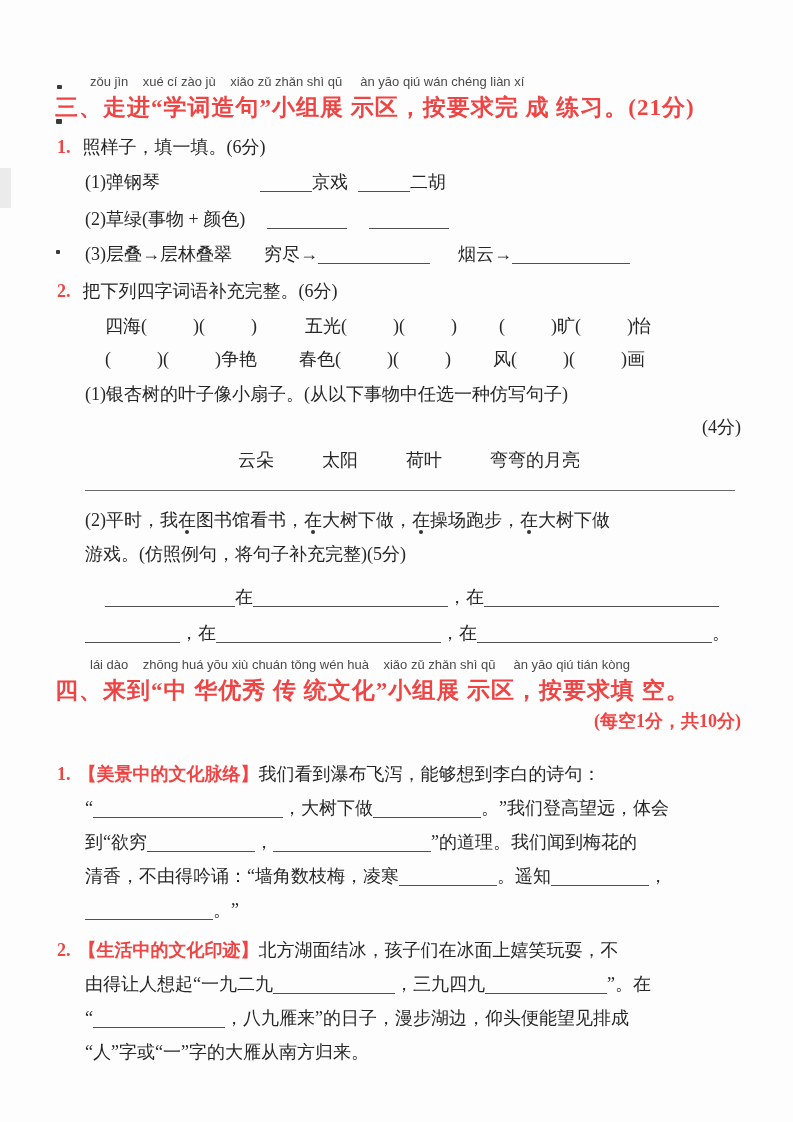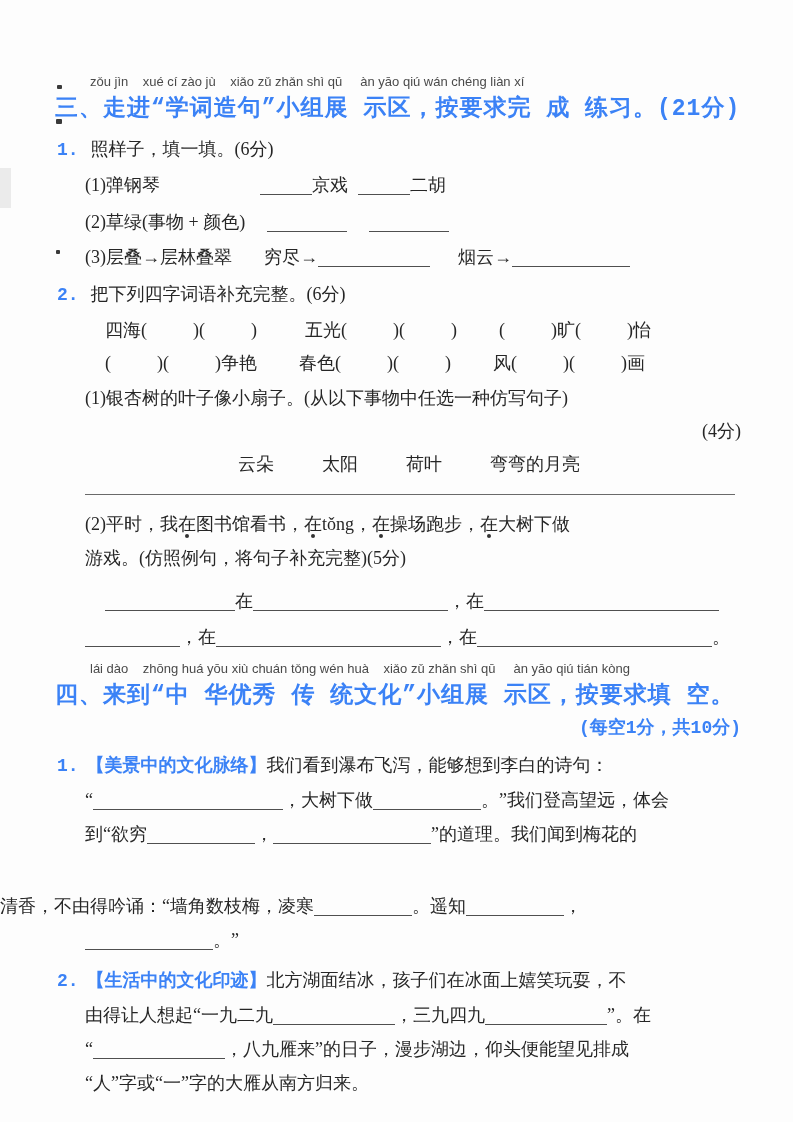--- a/index.html
+++ b/index.html
@@ -16,22 +16,22 @@
   .heading {
     font-family:"Liberation Sans","DejaVu Sans",sans-serif;
     font-weight:700; font-size:23px; line-height:31px; letter-spacing:1px;
     white-space:nowrap; color:#1d1d1d;
   }
   .body { font-size:18px; line-height:33px; white-space:nowrap; }
   .tall { line-height:36px; }
   .q4   { line-height:34px; }
   .right { text-align:right; padding-right:52px; }
   .bold {
-    font-family:Liberation Mono, monospace;
-    font-weight:700; color:#3b82f6;
+    font-family:Liberation Serif, serif;
+    font-weight:700; color:#ef4444;
   }
   .blank { display:inline-block; height:14px; border-bottom:1.5px solid #4f4f4f; position:relative; top:4px; }
   .gap   { display:inline-block; height:1px; }
   .em { position:relative; }
   .em::after {
     content:""; position:absolute; left:50%; bottom:-4px;
     width:4px; height:4px; margin-left:-2px; border-radius:50%; background:#333;
   }
   .rule { height:0; border-bottom:1.5px solid #6a6a6a; }
   .footer {
@@ -62,33 +62,33 @@
 
   <div class="body" style="padding-left:57px;margin-top:4px;"><span class="bold ">2.</span><span class="gap" style="width: 12px;"></span><span class="">把下列四字词语补充完整。(6分)</span></div>
   <div class="body" style="padding-left:105px;margin-top:2px;"><span class="">四海(</span><span class="gap" style="width: 46px;"></span><span class="">)(</span><span class="gap" style="width: 46px;"></span><span class="">)</span><span class="gap" style="width: 48px;"></span><span class="">五光(</span><span class="gap" style="width: 46px;"></span><span class="">)(</span><span class="gap" style="width: 46px;"></span><span class="">)</span><span class="gap" style="width: 42px;"></span><span class="">(</span><span class="gap" style="width: 46px;"></span><span class="">)旷(</span><span class="gap" style="width: 46px;"></span><span class="">)怡</span></div>
   <div class="body" style="padding-left:105px;"><span class="">(</span><span class="gap" style="width: 46px;"></span><span class="">)(</span><span class="gap" style="width: 46px;"></span><span class="">)争艳</span><span class="gap" style="width: 42px;"></span><span class="">春色(</span><span class="gap" style="width: 46px;"></span><span class="">)(</span><span class="gap" style="width: 46px;"></span><span class="">)</span><span class="gap" style="width: 42px;"></span><span class="">风(</span><span class="gap" style="width: 46px;"></span><span class="">)(</span><span class="gap" style="width: 46px;"></span><span class="">)画</span></div>
 
   <div class="body" style="padding-left:85px;margin-top:2px;"><span class="">(1)银杏树的叶子像小扇子。(从以下事物中任选一种仿写句子)</span></div>
   <div class="body right"><span class="">(4分)</span></div>
   <div class="body" style="padding-left:200px;margin-left:38px;"><span class="">云朵</span><span class="gap" style="width: 48px;"></span><span class="">太阳</span><span class="gap" style="width: 48px;"></span><span class="">荷叶</span><span class="gap" style="width: 48px;"></span><span class="">弯弯的月亮</span></div>
   <div class="rule" style="margin-left:85px;margin-top:13px;width:650px;"></div>
 
-  <div class="body" style="padding-left:85px;margin-top:12px;line-height:34px;"><span class="">(2)平时，我</span><span class="em">在</span><span class="">图书馆看书，</span><span class="em">在</span><span class="">tǒng，</span><span class="em">在</span><span class="">操场跑步，</span><span class="em">在</span><span class="">大树下做</span></div>
+  <div class="body" style="padding-left:85px;margin-top:12px;line-height:34px;"><span class="">(2)平时，我</span><span class="em">在</span><span class="">图书馆看书，</span><span class="em">在</span><span class="">大树下做，</span><span class="em">在</span><span class="">操场跑步，</span><span class="em">在</span><span class="">大树下做</span></div>
   <div class="body" style="padding-left:85px;line-height:34px;"><span class="">游戏。(仿照例句，将句子补充完整)(5分)</span></div>
   <div class="body tall" style="padding-left:105px;margin-top:8px;"><span class="blank" style="width: 130px;"></span><span class="">在</span><span class="blank" style="width: 195px;"></span><span class="">，在</span><span class="blank" style="width: 235px;"></span></div>
   <div class="body tall" style="padding-left:85px;"><span class="blank" style="width: 95px;"></span><span class="">，在</span><span class="blank" style="width: 225px;"></span><span class="">，在</span><span class="blank" style="width: 235px;"></span><span class="">。</span></div>
 
   <div class="pinyin" style="padding-left:90px;margin-top:6px;">lái dào    zhōng huá yōu xiù chuán tǒng wén huà    xiǎo zǔ zhǎn shì qū     àn yāo qiú tián kòng</div>
   <div class="heading" style="padding-left:55px;margin-top:2px;"><span class="bold ">四、来到“中 华优秀 传 统文化”小组展 示区，按要求填 空。</span></div>
   <div class="body right" style="line-height:31px;"><span class="bold ">(每空1分，共10分)</span></div>
 
-  <div class="body q4" style="padding-left:57px;margin-top:4px;"><span class="bold ">1.</span><span class="gap" style="width: 8px;"></span><span class="bold ">【美景中的文化脉络】</span><span class="">我们看到瀑布飞泻，能够想到李白的诗句：</span></div>
+  <div class="body q4" style="padding-left:57px;margin-top:20px;"><span class="bold ">1.</span><span class="gap" style="width: 8px;"></span><span class="bold ">【美景中的文化脉络】</span><span class="">我们看到瀑布飞泻，能够想到李白的诗句：</span></div>
   <div class="body q4" style="padding-left:85px;"><span class="">“</span><span class="blank" style="width: 190px;"></span><span class="">，大树下做</span><span class="blank" style="width: 108px;"></span><span class="">。”我们登高望远，体会</span></div>
   <div class="body q4" style="padding-left:85px;"><span class="">到“欲穷</span><span class="blank" style="width: 108px;"></span><span class="">，</span><span class="blank" style="width: 158px;"></span><span class="">”的道理。我们闻到梅花的</span></div>
-  <div class="body q4" style="margin-top:38px;"><span class="">清香，不由得吟诵：“墙角数枝梅，凌寒</span><span class="blank" style="width: 98px;"></span><span class="">。遥知</span><span class="blank" style="width: 98px;"></span><span class="">，</span></div>
+  <div class="body q4" style="padding-left:85px;"><span class="">清香，不由得吟诵：“墙角数枝梅，凌寒</span><span class="blank" style="width: 98px;"></span><span class="">。遥知</span><span class="blank" style="width: 98px;"></span><span class="">，</span></div>
   <div class="body q4" style="padding-left:85px;"><span class="blank" style="width: 128px;"></span><span class="">。”</span></div>
 
   <div class="body q4" style="padding-left:57px;margin-top:6px;"><span class="bold ">2.</span><span class="gap" style="width: 8px;"></span><span class="bold ">【生活中的文化印迹】</span><span class="">北方湖面结冰，孩子们在冰面上嬉笑玩耍，不</span></div>
   <div class="body q4" style="padding-left:85px;"><span class="">由得让人想起“一九二九</span><span class="blank" style="width: 122px;"></span><span class="">，三九四九</span><span class="blank" style="width: 122px;"></span><span class="">”。在</span></div>
   <div class="body q4" style="padding-left:85px;"><span class="">“</span><span class="blank" style="width: 132px;"></span><span class="">，八九雁来”的日子，漫步湖边，仰头便能望见排成</span></div>
   <div class="body q4" style="padding-left:85px;"><span class="">“人”字或“一”字的大雁从南方归来。</span></div>
 
 </div>
 
 </body></html>

